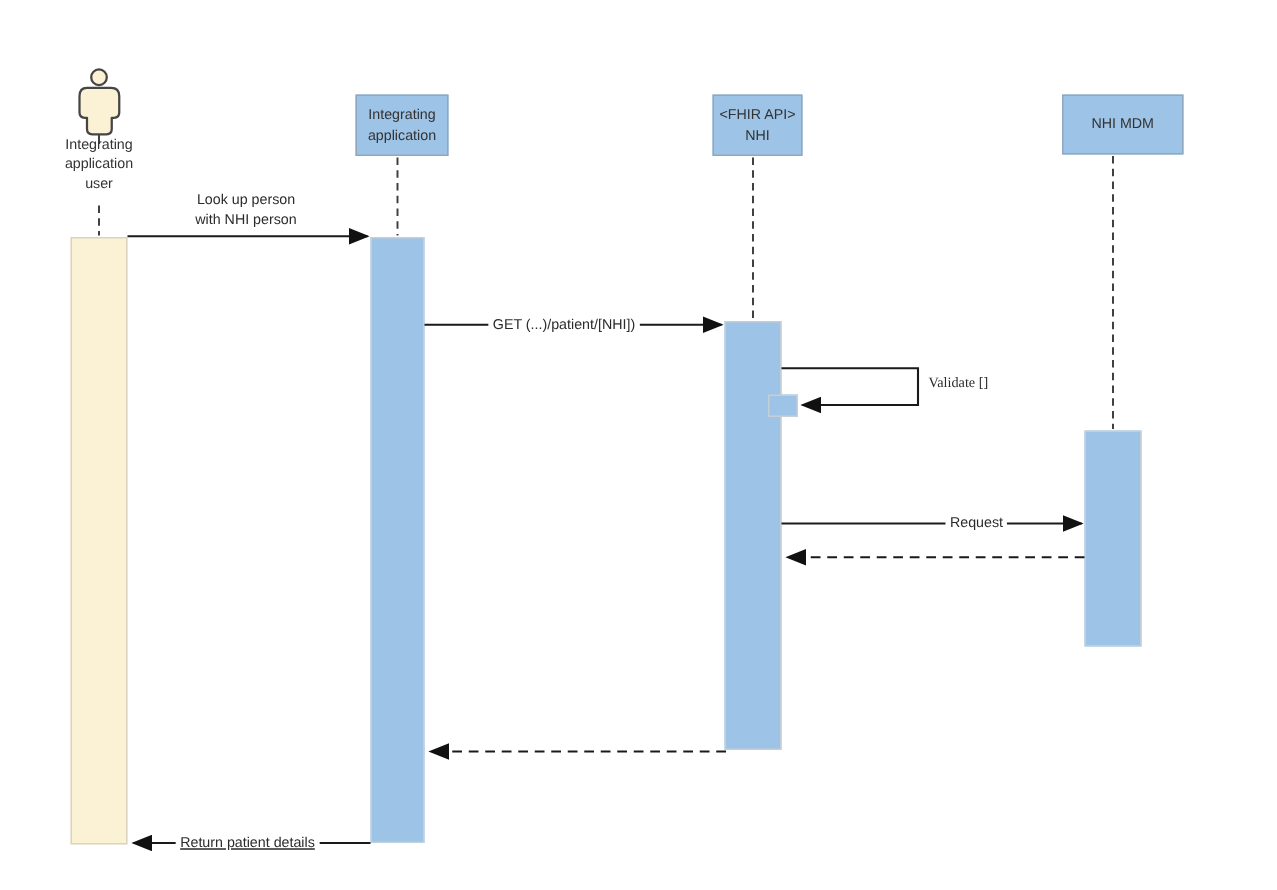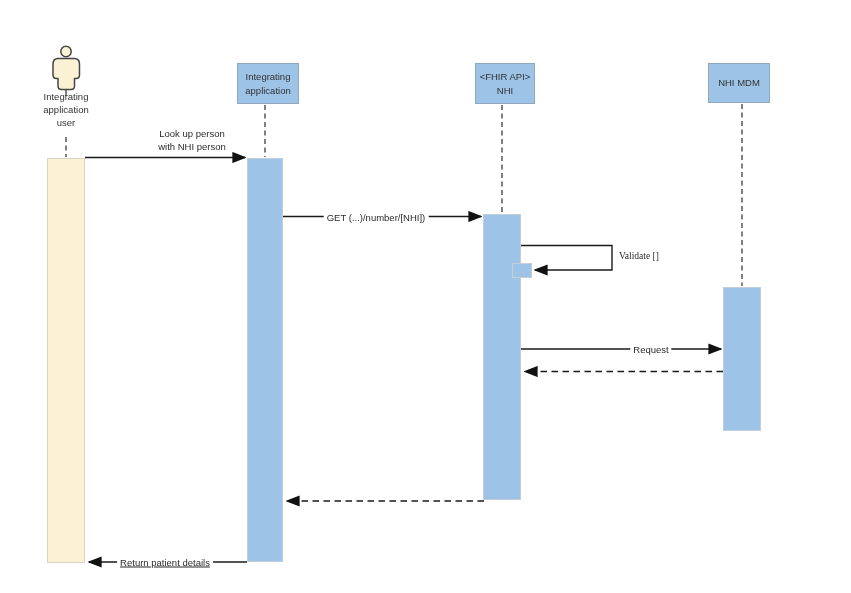--- a/index.html
+++ b/index.html
@@ -17,21 +17,21 @@
     position:absolute;background:#9DC3E6;border:1px solid #C2CEDA;box-sizing:border-box;z-index:2;
   }
   .activation.yellow{background:#FBF2D5;border:1px solid #D9D3C0;}
   .activation.nested{border:1px solid #C6CFD8;z-index:4;}
   .arrow-layer{z-index:3;}
   .lifeline-layer{z-index:1;}
   .msg-label{
     position:absolute;font-size:9.5px;line-height:13px;color:#2b2b2b;white-space:nowrap;z-index:4;
   }
   .msg-label.on-line{background:#ffffff;padding:0 3px;transform:translate(-50%,-50%);}
-  .msg-label.above{transform:translate(-50%,0);text-align:center;margin-left:28px;}
+  .msg-label.above{transform:translate(-50%,0);text-align:center;}
   .actor-label{
     position:absolute;left:16px;top:90px;width:100px;text-align:center;
     font-size:9.5px;line-height:13px;color:#333333;z-index:2;
   }
 </style>
 </head>
 <body>
 
 <div class="canvas">
 
@@ -56,21 +56,21 @@
   </div>
 
   <div class="participant-box" style="left:237px;top:63px;width:62px;height:41px;">
     <div>Integrating</div>
     <div>application</div>
   </div>
   <div class="participant-box" style="left:475px;top:63px;width:60px;height:41px;">
     <div>&lt;FHIR API&gt;</div>
     <div>NHI</div>
   </div>
-  <div class="participant-box" style="left:708px;top:63px;width:62px;height:40px;">
+  <div class="participant-box" style="left:708px;top:63px;width:81px;height:40px;">
     <div>NHI MDM</div>
   </div>
 
   <div class="activation yellow" style="left:47px;top:158px;width:38px;height:405px;"></div>
   <div class="activation" style="left:247px;top:158px;width:36px;height:404px;"></div>
   <div class="activation" style="left:483px;top:214px;width:38px;height:286px;"></div>
   <div class="activation" style="left:723px;top:287px;width:38px;height:144px;"></div>
   <div class="activation nested" style="left:512px;top:263px;width:20px;height:15px;"></div>
 
   <svg class="layer arrow-layer">
@@ -87,18 +87,18 @@
       <line x1="723" y1="371.5" x2="525" y2="371.5" stroke-dasharray="6.5,4.5" marker-end="url(#ah)"></line>
       <line x1="484" y1="501" x2="287" y2="501" stroke-dasharray="6.5,4.5" marker-end="url(#ah)"></line>
       <line x1="247" y1="562" x2="89" y2="562" marker-end="url(#ah)"></line>
     </g>
   </svg>
 
   <div class="msg-label above" style="left:164px;top:127px;">
     <div>Look up person</div>
     <div>with NHI person</div>
   </div>
-  <div class="msg-label on-line" style="left:376px;top:217px;">GET (...)/number/[NHI])</div>
+  <div class="msg-label on-line" style="left:376px;top:217px;">GET (...)/patient/[NHI])</div>
   <div class="msg-label" style="left:619px;top:250px;font-family:Liberation Serif, serif;">Validate []</div>
   <div class="msg-label on-line" style="left:627px;top:349px;margin-left:24px;">Request</div>
   <div class="msg-label on-line" style="left:165px;top:562px;text-decoration:underline;">Return patient details</div>
 
 </div>
 
 </body></html>

